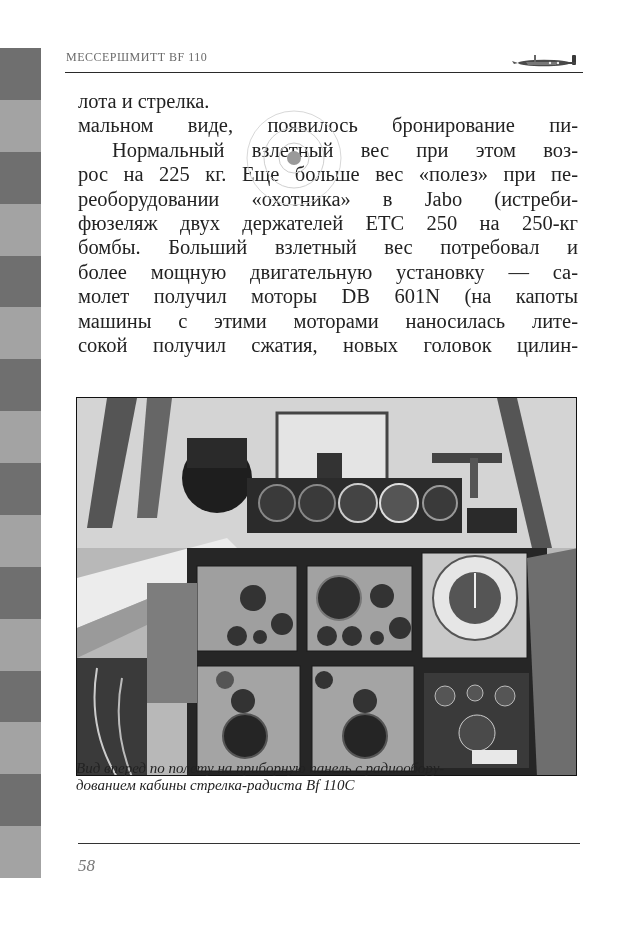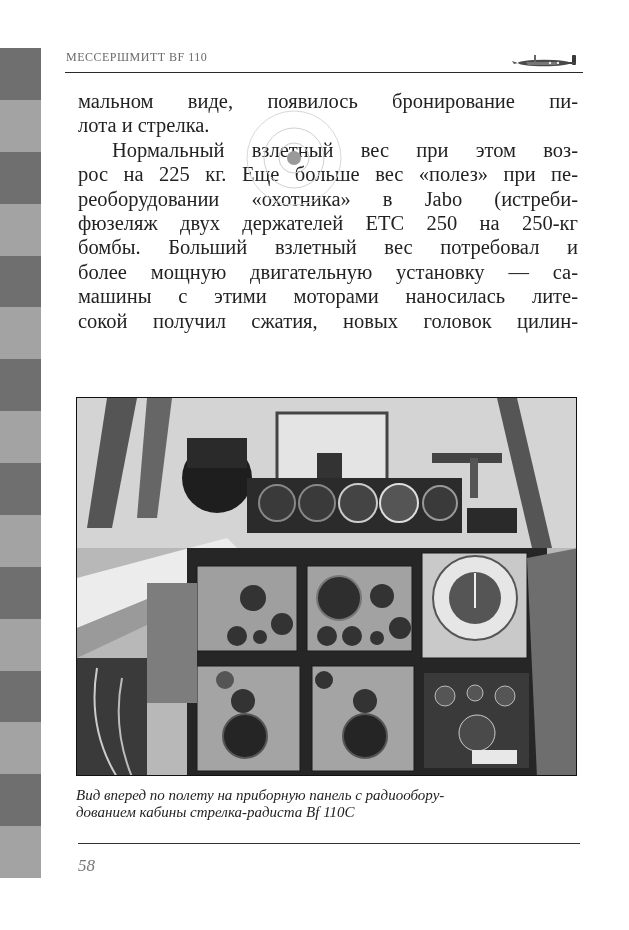--- a/index.html
+++ b/index.html
@@ -10,21 +10,21 @@
   .band.light{background:#a3a3a3;}
   .running-head{position:absolute;left:66px;top:50px;font-family:"Liberation Serif",serif;font-size:12px;letter-spacing:0.5px;color:#6a6a6a;}
   .plane{position:absolute;left:506px;top:50px;width:80px;height:20px;}
   .head-rule{position:absolute;left:65px;top:72px;width:518px;height:1px;background:#2a2a2a;}
   .body-text{position:absolute;left:78px;top:89px;width:500px;font-family:"Liberation Serif",serif;font-size:20.5px;line-height:24.4px;color:#222;}
   .body-text .line{white-space:nowrap;display:block;text-align:justify;text-align-last:justify;}
   .body-text .line.last{text-align-last:left;}
   .body-text .indent{padding-left:34px;}
   .target{position:absolute;left:244px;top:108px;width:100px;height:100px;pointer-events:none;}
   .photo{position:absolute;left:76px;top:397px;width:501px;height:379px;background:#8a8a8a;border:1px solid #111;overflow:hidden;box-sizing:border-box;}
-  .caption{position:absolute;left:76px;top:787px;width:510px;font-family:"Liberation Serif",serif;font-style:italic;font-size:15px;line-height:17px;color:#222;}
+  .caption{position:absolute;left:76px;top:760px;width:510px;font-family:"Liberation Serif",serif;font-style:italic;font-size:15px;line-height:17px;color:#222;}
   .foot-rule{position:absolute;left:78px;top:843px;width:502px;height:1px;background:#333;}
   .page-num{position:absolute;left:78px;top:856px;font-family:"Liberation Serif",serif;font-size:17px;color:#777;font-style:italic;}
 </style>
 </head>
 <body>
 
 <div class="stripe">
   <div class="band dark"></div>
   <div class="band light"></div>
   <div class="band dark"></div>
@@ -52,28 +52,29 @@
   <path d="M20 12 L52 12 L50 15 L22 15 Z" fill="#777"></path>
   <rect x="66" y="5" width="4" height="10" rx="1" fill="#3a3a3a"></rect>
   <rect x="60" y="12" width="10" height="2" fill="#444"></rect>
   <circle cx="44" cy="13" r="1.2" fill="#eee"></circle>
   <circle cx="52" cy="13" r="1.2" fill="#eee"></circle>
 </svg>
 
 <div class="head-rule"></div>
 
 <div class="body-text">
+  <span class="line last">лота и стрелка.</span>
   <span class="line">мальном виде, появилось бронирование пи-</span>
-  <span class="line last">лота и стрелка.</span>
   <span class="line indent">Нормальный взлетный вес при этом воз-</span>
   <span class="line">рос на 225 кг. Еще больше вес «полез» при пе-</span>
   <span class="line">реоборудовании «охотника» в Jabo (истреби-</span>
   <span class="line">фюзеляж двух держателей ETC 250 на 250-кг</span>
   <span class="line">бомбы. Больший взлетный вес потребовал и</span>
   <span class="line">более мощную двигательную установку — са-</span>
+  <span class="line">молет получил моторы DB 601N (на капоты</span>
   <span class="line">машины с этими моторами наносилась лите-</span>
   <span class="line">сокой получил сжатия, новых головок цилин-</span>
 </div>
 
 <svg class="target" viewBox="0 0 100 100">
   <circle cx="50" cy="50" r="47" fill="none" stroke="#d8d8d8" stroke-width="1"></circle>
   <circle cx="50" cy="50" r="30" fill="none" stroke="#d0d0d0" stroke-width="1"></circle>
   <circle cx="50" cy="50" r="15" fill="none" stroke="#cccccc" stroke-width="1"></circle>
   <circle cx="50" cy="50" r="7" fill="#9a9a9a"></circle>
 </svg>

